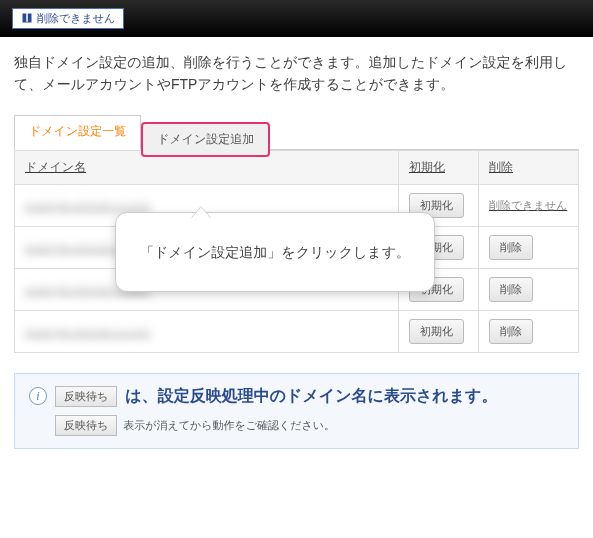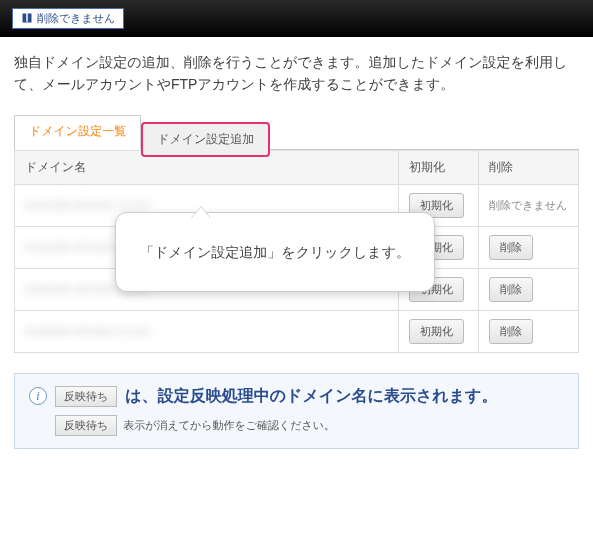--- a/index.html
+++ b/index.html
@@ -7,21 +7,21 @@
 .header-bar { background: linear-gradient(#2a2a2a,#000); color: #fff; padding: 8px 12px; display: flex; justify-content: space-between; align-items: center; }
 .header-title { font-weight: bold; font-size: 14px; }
 .manual-btn { background: #fff; border: 1px solid #4a6db0; color: #2a4b8d; padding: 2px 8px; font-size: 11px; display: inline-flex; align-items: center; gap: 4px; cursor: pointer; }
 .manual-btn svg { width: 12px; height: 12px; }
 .content { padding: 14px 14px 0; }
 .desc { font-size: 14px; color: #404040; line-height: 1.6; margin-bottom: 18px; }
 .tabs { display: flex; border-bottom: 1px solid #ccc; }
 .tab { padding: 7px 14px; border: 1px solid #ccc; border-bottom: none; font-size: 12px; cursor: pointer; background:#f5f5f5; color:#555; position: relative; top: 1px; }
 .tab.active { background:#fff; color:#ff7f00; border-bottom:1px solid #fff; }
 .tab.highlight { border: 2px solid #e6336e; border-radius: 4px; background:#f0f0f0; color:#555; top:8px; }
-.table { width: 100%; border-collapse: collapse; margin-top: 0; }
+.table { width: 100%; border-collapse: collapse; margin-top: 0; text-decoration: underline; }
 .table th, .table td { border: 1px solid #ddd; padding: 8px 10px; font-size: 12px; text-align: left; vertical-align: middle; }
 .table th { background: #f5f5f5; color: #555; font-weight: normal; }
 .table th.col-init { width: 80px; }
 .table th.col-del { width: 100px; }
 .grey-btn { background: linear-gradient(#f8f8f8,#e5e5e5); border:1px solid #bbb; border-radius: 3px; padding: 4px 10px; font-size: 11px; color:#555; cursor:pointer; }
 .cell-disabled { color:#888; font-size:11px; }
 .blur { filter: blur(4px); color:#ccc; }
 .callout { position:absolute; left:115px; top:175px; width:320px; background:#fff; border:1px solid #ccc; border-radius:12px; box-shadow:0 3px 10px rgba(0,0,0,0.18); padding:28px 18px; text-align:center; font-size:14px; color:#444; line-height:1.6; }
 .callout::before { content:""; position:absolute; top:-16px; left:75px; border:10px solid transparent; border-bottom:12px solid #fff; filter:drop-shadow(0 -1px 0 #ccc); }
 .wrapper { position:relative; }

